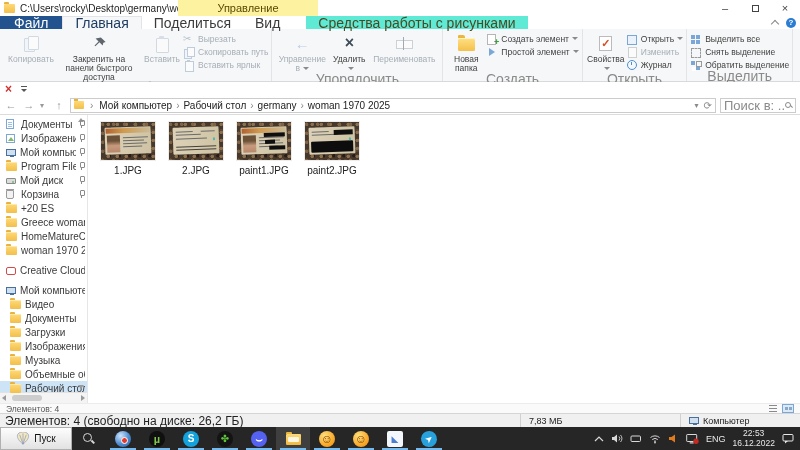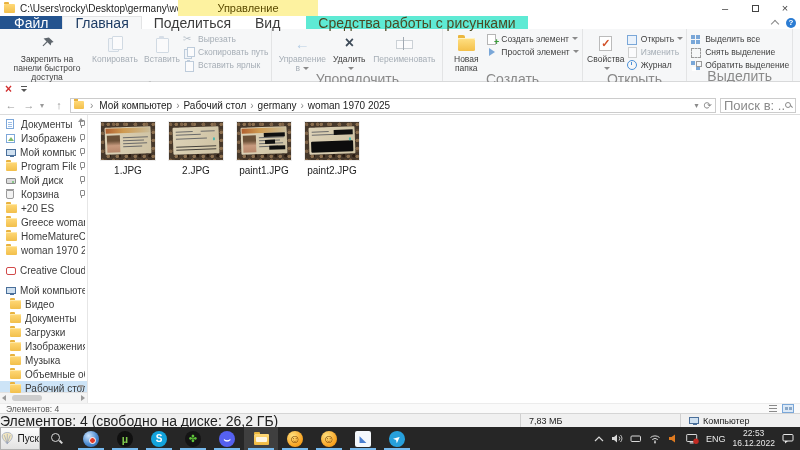--- a/index.html
+++ b/index.html
@@ -161,30 +161,30 @@
 
   
   .status1{height:10px;background:#fafafa;border-top:1px solid #ececec;display:flex;align-items:center;padding:0 6px;flex:none}
   .st1-text{font-size:8.5px;color:#555}
   .view-toggles{margin-left:auto;display:flex;gap:3px;align-items:center}
   .vt{width:12px;height:9px;position:relative}
   .vt-list::before{content:"";position:absolute;left:2px;top:1px;width:8px;height:1px;background:#8a8a8a;box-shadow:0 3px #8a8a8a,0 6px #8a8a8a}
   .vt-thumb{border:1px solid #7aa7d8;background:#dce9f7}
   .vt-thumb::before{content:"";position:absolute;left:2px;top:2px;width:3px;height:3px;background:#8aa8c8;box-shadow:4px 0 #8aa8c8}
   .status2{height:14px;background:#f0f0f0;border-top:1px solid #d5d5d5;display:flex;align-items:center;flex:none}
-  .st2-left{flex:1;font-size:14px;color:#222;white-space:nowrap;overflow:hidden}
+  .st2-left{flex:1;font-size:12px;color:#222;padding-left:5px;white-space:nowrap;overflow:hidden}
   .st2-seg{border-left:1px solid #d0d0d0;height:100%;display:flex;align-items:center;font-size:9px;color:#222;padding:0 8px;white-space:nowrap}
   .seg-size{width:160px}
   .seg-loc{width:120px;gap:4px}
   .loc-ic{width:10px;height:7px;background:#cfe0f0;border:1px solid #4a6f9a;position:relative;flex:none}
   .loc-ic::after{content:"";position:absolute;left:3px;bottom:-2px;width:4px;height:2px;background:#4a6f9a}
 
   
   .taskbar{height:23px;background:#262626;display:flex;align-items:stretch;flex:none}
-  .start{width:40px;background:linear-gradient(#fdfdfd,#e2e2e2);border:1px solid #b0b0b0;display:flex;align-items:center;justify-content:center;gap:4px;flex:none}
+  .start{width:72px;background:linear-gradient(#fdfdfd,#e2e2e2);border:1px solid #b0b0b0;display:flex;align-items:center;justify-content:center;gap:4px;flex:none}
   .start-label{font-size:10px;color:#111}
   .tb-app{width:34px;display:flex;align-items:center;justify-content:center;position:relative;flex:none}
   .tb-app.active{background:#3f3f3f}
   .tb-ic{width:16px;height:16px;display:flex;align-items:center;justify-content:center;font-size:10px;line-height:16px}
   .tb-under{position:absolute;bottom:0;left:4px;right:4px;height:2px;background:#76b9ed}
   .a-search .tb-ic{position:relative}
   .a-search .tb-ic::before{content:"";position:absolute;left:2px;top:2px;width:7px;height:7px;border:1.5px solid #d8d8d8;border-radius:50%}
   .a-search .tb-ic::after{content:"";position:absolute;left:10px;top:10px;width:4px;height:1.5px;background:#d8d8d8;transform:rotate(45deg)}
   .a-sphere .tb-ic{border-radius:50%;background:radial-gradient(circle at 35% 30%,#cfe6ff,#4a8ad0 55%,#2a5fa8);position:relative}
   .a-sphere .tb-ic::after{content:"";position:absolute;left:5.5px;top:6px;width:5px;height:5px;background:#e03a2a;border:1px solid #fff;border-radius:50%}
@@ -230,33 +230,33 @@
     <div class="rib-mini">
       <span class="rib-caret"></span>
       <span class="rib-help">?</span>
     </div>
   </div>
 
   <div class="ribbon">
 
     <div class="rgroup">
       <div class="rg-body">
+        <div class="rb-big dis" style="width:52px">
+          <span class="bic">
+              <span class="bic-pages"></span>
+            </span>
+          <span class="rb-lbl">Копировать</span>
+        </div>
         <div class="rb-big" style="width:84px">
           <span class="bic">
             <svg width="15" height="15" viewBox="0 0 16 16">
                 <path d="M9.5 1.5l5 5-2.4.8-.8 2.7-3.3-3.3L3.6 11l-.9-.9 4.3-4.3L3.8 2.6z" fill="#5f666d"></path>
               </svg>
           </span>
           <span class="rb-lbl">Закрепить на панели быстрого доступа</span>
-        </div>
-        <div class="rb-big dis" style="width:52px">
-          <span class="bic">
-              <span class="bic-pages"></span>
-            </span>
-          <span class="rb-lbl">Копировать</span>
         </div>
         <div class="rb-big dis" style="width:42px">
           <span class="bic">
               <span class="bic-clip"></span>
             </span>
           <span class="rb-lbl">Вставить</span>
         </div>
         <div class="rb-stack">
           <div class="rb-small dis">
             <span class="sic sic-cut"></span>

